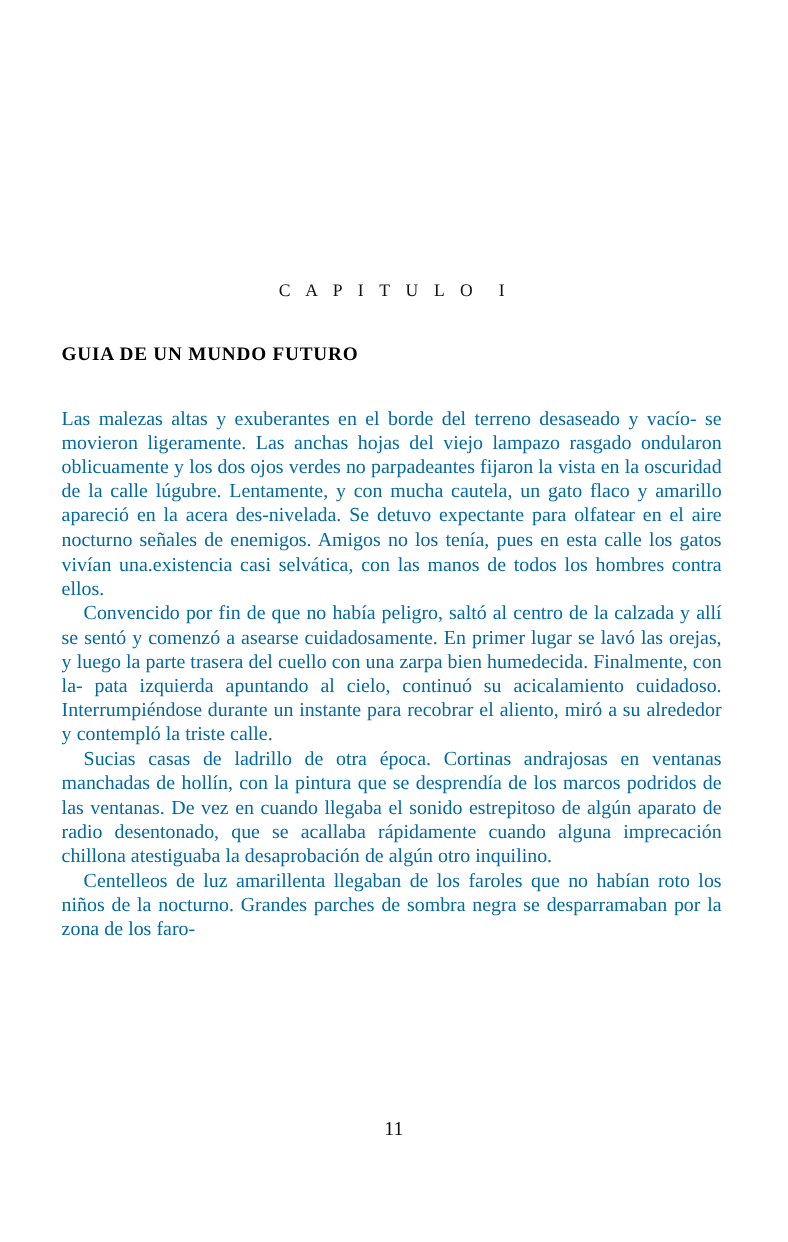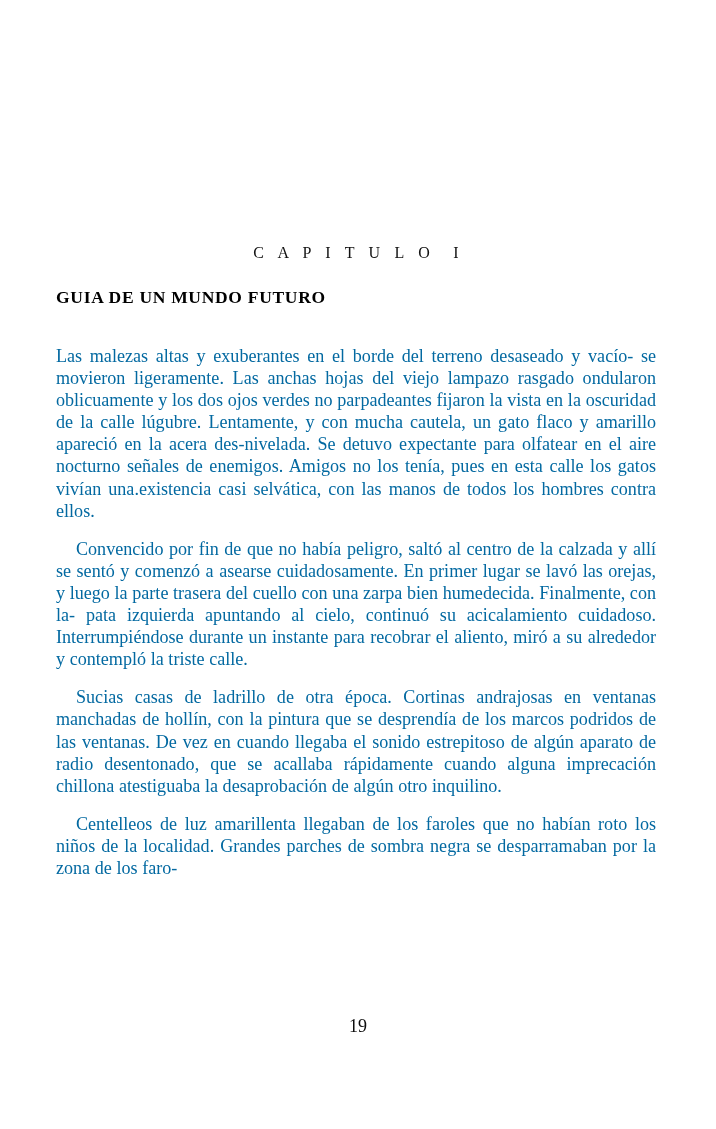--- a/index.html
+++ b/index.html
@@ -33,21 +33,21 @@
     top: 0;
     width: 600px;
   }
 
   .chapter-label {
     text-align: center;
     font-size: 16px;
     letter-spacing: 5.2px;
     text-indent: 5.2px;
     color: #111111;
-    margin: 0;
+    margin: 12px;
     padding-top: 243px;
     line-height: 20px;
     white-space: pre;
   }
 
   .chapter-title {
     font-size: 17.5px;
     font-weight: bold;
     letter-spacing: 0.7px;
     color: #000000;
@@ -68,21 +68,20 @@
     text-align: justify;
     text-justify: inter-word;
     color: #0369a1;
     hyphens: none;
     -webkit-hyphens: none;
     word-spacing: 0.1px;
   }
 
   p.para.indented {
     text-indent: 20px;
-    margin-top: 16px;
   }
 
   .page-number {
     position: absolute;
     left: 0;
     top: 1015px;
     width: 716px;
     text-align: center;
     font-size: 18px;
     line-height: 22px;
@@ -97,20 +96,20 @@
   <div class="content">
 
     <div class="chapter-label">C A P I T U L O  I</div>
 
     <h1 class="chapter-title">GUIA DE UN MUNDO FUTURO</h1>
 
     <div class="body-text">
       <p class="para">Las malezas altas y exuberantes en el borde del terreno desaseado y vacío- se movieron ligeramente. Las anchas hojas del viejo lampazo rasgado ondularon oblicuamente y los dos ojos verdes no parpadeantes fijaron la vista en la oscuridad de la calle lúgubre. Lentamente, y con mucha cautela, un gato flaco y amarillo apareció en la acera des-nivelada. Se detuvo expectante para olfatear en el aire nocturno señales de enemigos. Amigos no los tenía, pues en esta calle los gatos vivían una.existencia casi selvática, con las manos de todos los hombres contra ellos.</p>
       <p class="para indented">Convencido por fin de que no había peligro, saltó al centro de la calzada y allí se sentó y comenzó a asearse cuidadosamente. En primer lugar se lavó las orejas, y luego la parte trasera del cuello con una zarpa bien humedecida. Finalmente, con la- pata izquierda apuntando al cielo, continuó su acicalamiento cuidadoso. Interrumpiéndose durante un instante para recobrar el aliento, miró a su alrededor y contempló la triste calle.</p>
       <p class="para indented">Sucias casas de ladrillo de otra época. Cortinas andrajosas en ventanas manchadas de hollín, con la pintura que se desprendía de los marcos podridos de las ventanas. De vez en cuando llegaba el sonido estrepitoso de algún aparato de radio desentonado, que se acallaba rápidamente cuando alguna imprecación chillona atestiguaba la desaprobación de algún otro inquilino.</p>
-      <p class="para indented">Centelleos de luz amarillenta llegaban de los faroles que no habían roto los niños de la localidad. Grandes parches de sombra negra se desparramaban por la zona de los faro-</p>
+      <p class="para indented">Centelleos de luz amarillenta llegaban de los faroles que no habían roto los niños de la nocturno. Grandes parches de sombra negra se desparramaban por la zona de los faro-</p>
     </div>
 
   </div>
 
-  <div class="page-number">19</div>
+  <div class="page-number">11</div>
 
 </div>
 
 </body></html>

